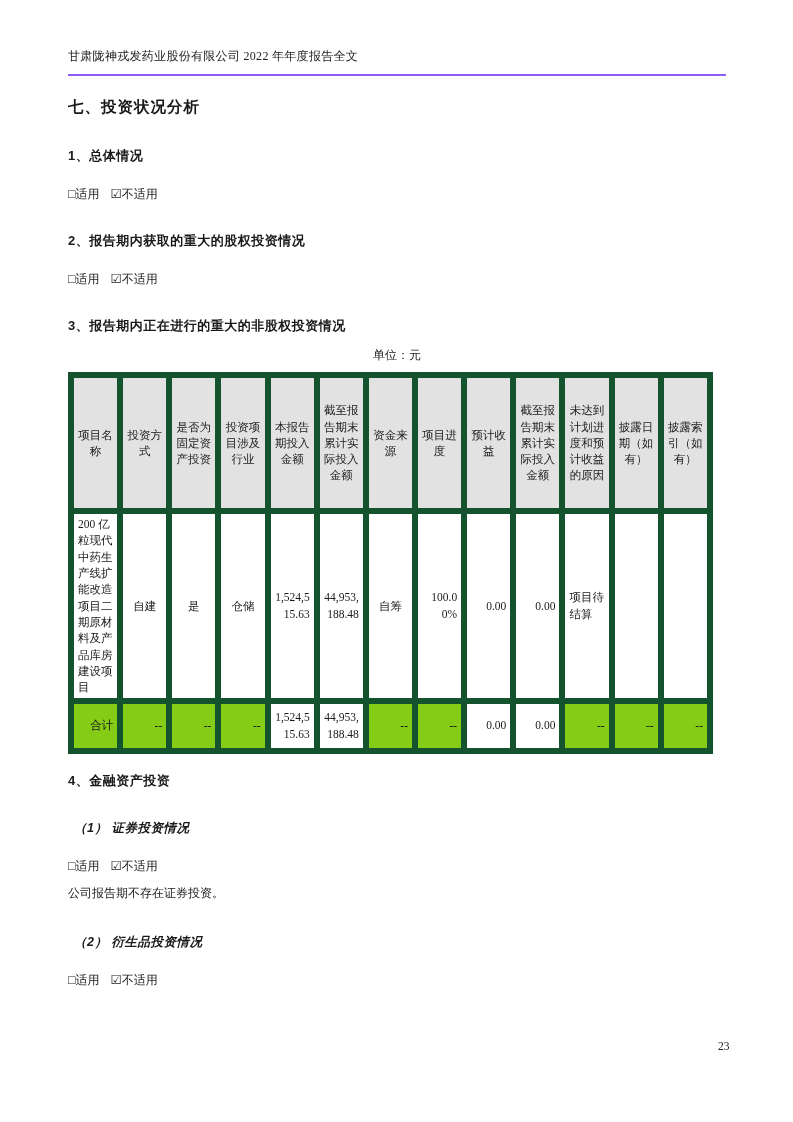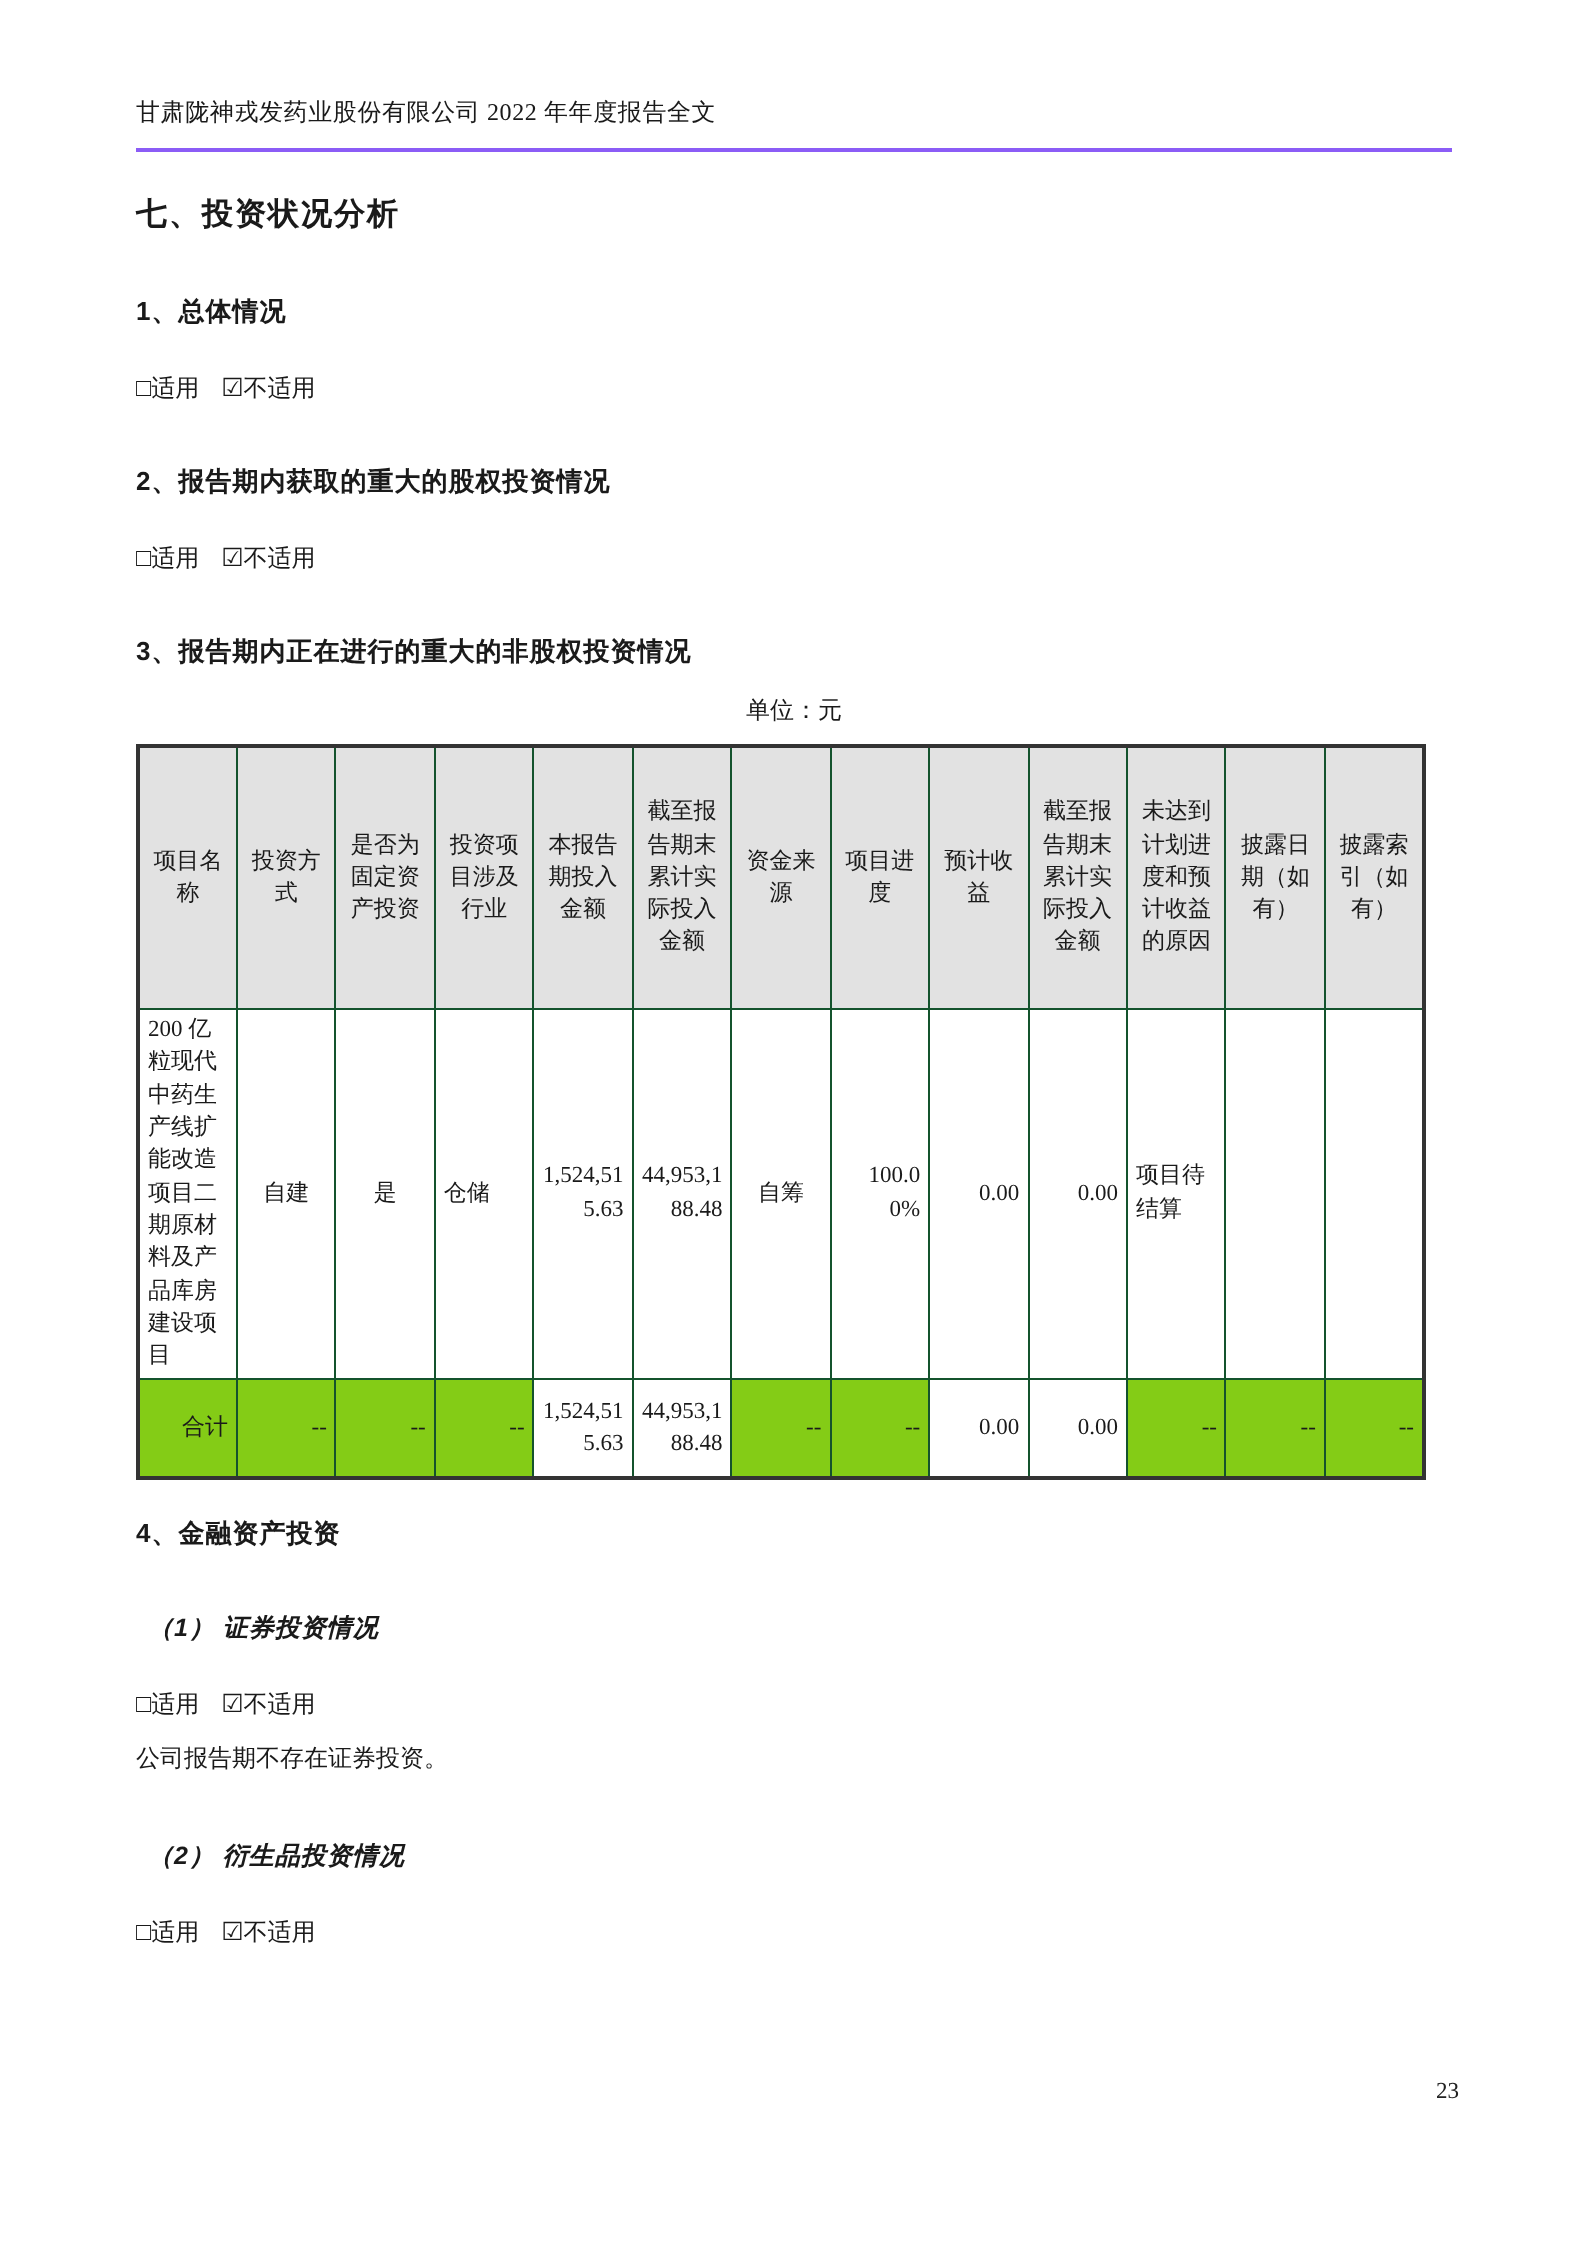--- a/index.html
+++ b/index.html
@@ -61,21 +61,21 @@
   table.inv-table{
     margin-top:8px;
     border-collapse:collapse;
     table-layout:fixed;
     width:645px;
     font-size:11.5px;
     line-height:1.42;
     border:2px solid #333;
   }
   table.inv-table th, table.inv-table td{
-    border:1px solid #14532d;
+    border:6px solid #14532d;
     padding:2px 4px;
     vertical-align:middle;
     word-break:break-all;
     overflow-wrap:anywhere;
     font-weight:normal;
   }
   table.inv-table thead th{
     background:#e2e2e2;
     height:126px;
     text-align:center;
@@ -136,21 +136,21 @@
           <th>未达到计划进度和预计收益的原因</th>
           <th>披露日期（如有）</th>
           <th>披露索引（如有）</th>
         </tr>
     </thead>
     <tbody id="inv-body">
         <tr class="row-data">
           <td style="text-align: left;">200 亿粒现代中药生产线扩能改造项目二期原材料及产品库房建设项目</td>
           <td style="text-align: center;">自建</td>
           <td style="text-align: center;">是</td>
-          <td style="">仓储</td>
+          <td style="text-align: center;">仓储</td>
           <td style="text-align: right;">1,524,515.63</td>
           <td style="text-align: right;">44,953,188.48</td>
           <td style="text-align: center;">自筹</td>
           <td style="text-align: right;">100.00%</td>
           <td style="text-align: right;">0.00</td>
           <td style="text-align: right;">0.00</td>
           <td style="text-align: left;">项目待结算</td>
           <td style="text-align: center;"></td>
           <td style="text-align: center;"></td>
         </tr>

